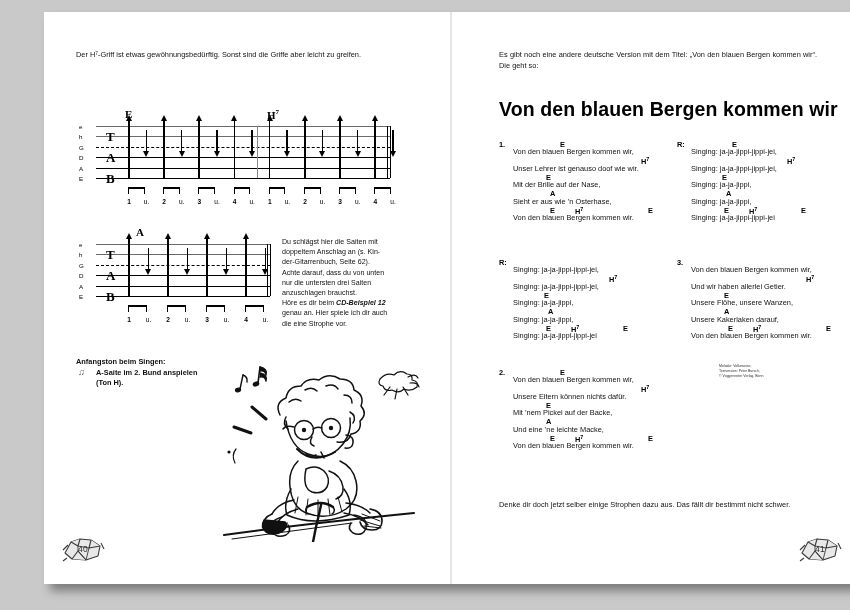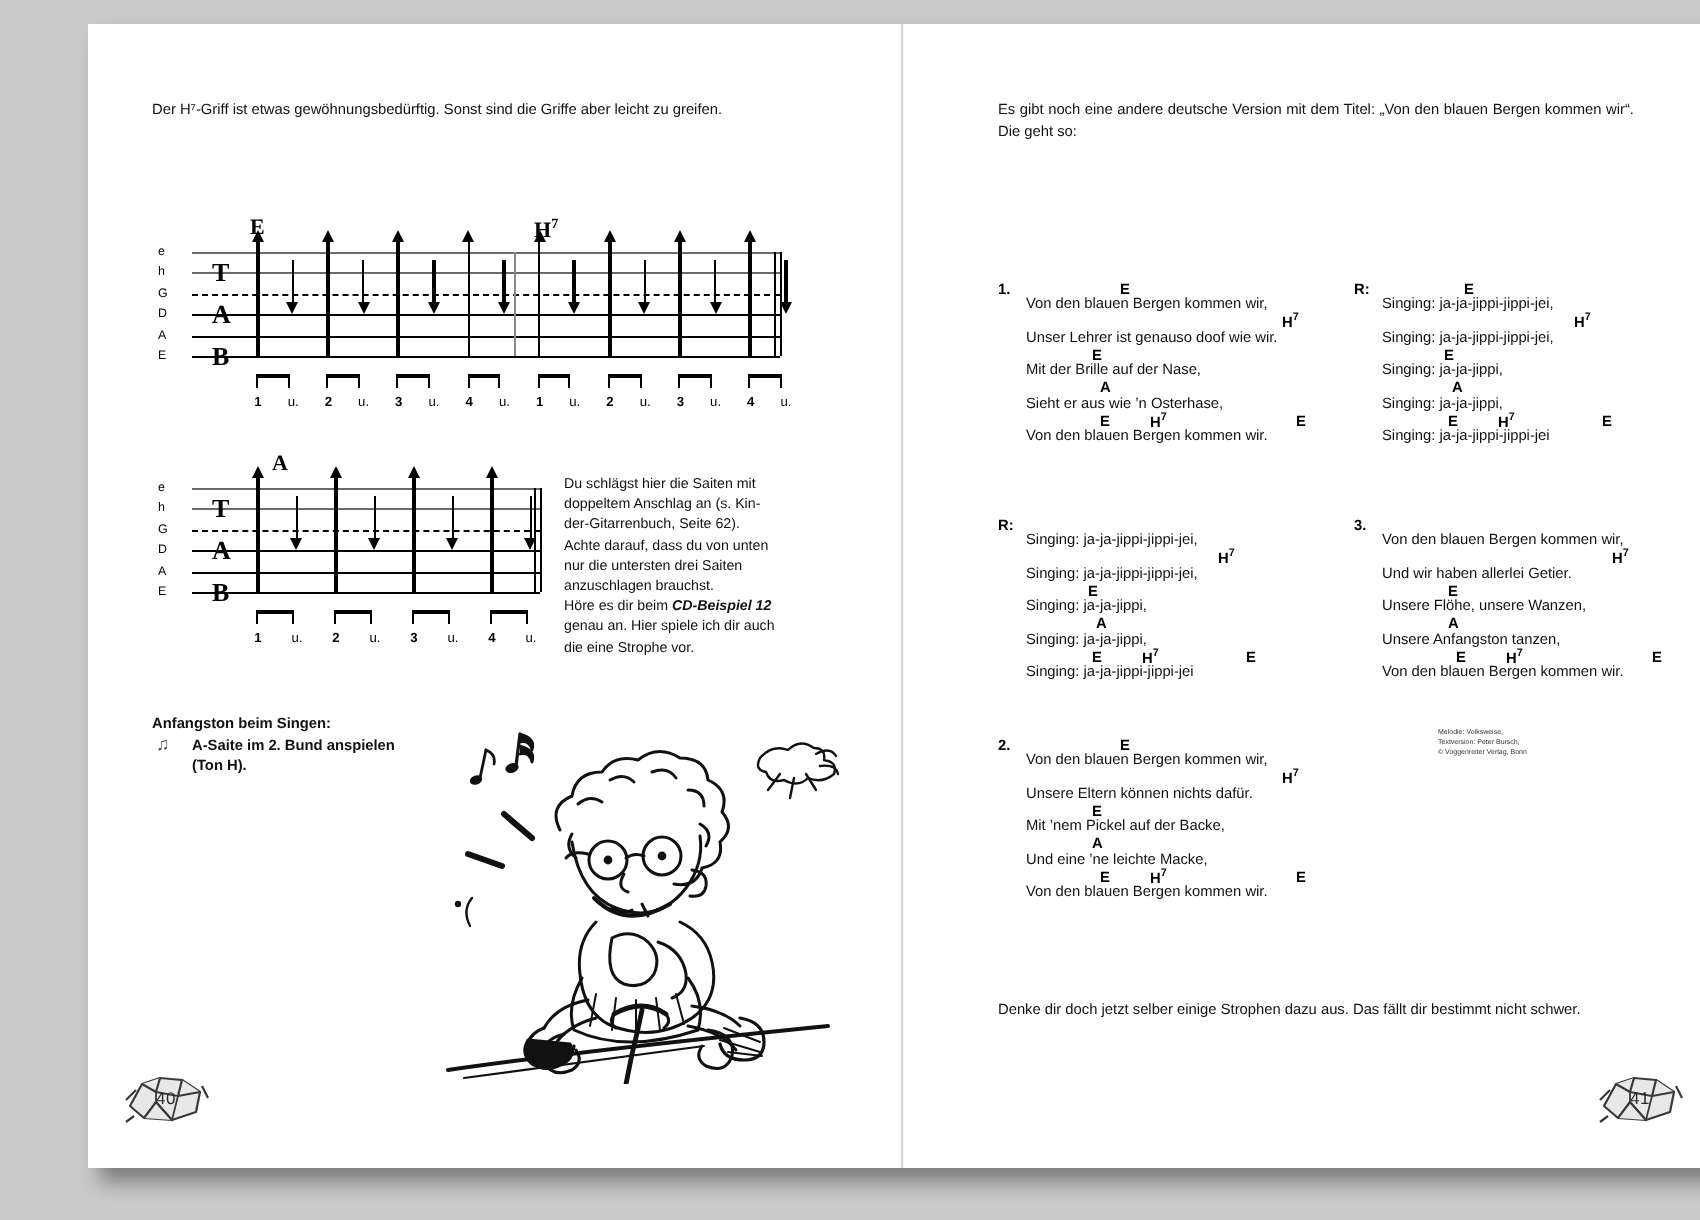--- a/index.html
+++ b/index.html
@@ -312,20 +312,21 @@
         <div class="num">40</div>
       </div>
     </div>
 
     <div class="page page-right">
 
       <div class="pg body-txt" style="left:48px;top:38px;width:318px;">
         <span>Es gibt noch eine andere deutsche Version mit dem Titel: „Von den blauen Bergen kommen wir“. Die geht so:</span>
       </div>
 
+      <div class="title" style="left:48px;top:86px;">Von den blauen Bergen kommen wir</div>
 
       <div class="song" id="song-area" style="left:48px;top:128px;width:348px;height:340px;">
           <div class="stanza" style="left: 0px; top: 0px;">
             <div class="lead">1.</div>
             <div class="lines">
               <div class="lrow">
                 <div class="chd" style="left: 47px;">E</div>
                 <div class="lyr">Von den blauen Bergen kommen wir,</div>
               </div>
               <div class="lrow">
@@ -410,21 +411,21 @@
               <div class="lrow">
                 <div class="chd" style="left: 115px;">H<sup>7</sup></div>
                 <div class="lyr">Und wir haben allerlei Getier.</div>
               </div>
               <div class="lrow">
                 <div class="chd" style="left: 33px;">E</div>
                 <div class="lyr">Unsere Flöhe, unsere Wanzen,</div>
               </div>
               <div class="lrow">
                 <div class="chd" style="left: 33px;">A</div>
-                <div class="lyr">Unsere Anfangston tanzen,</div>
+                <div class="lyr">Unsere Kakerlaken darauf,</div>
               </div>
               <div class="lrow">
                 <div class="chd" style="left: 37px;">E</div>
                 <div class="chd" style="left: 62px;">H<sup>7</sup></div>
                 <div class="chd" style="left: 135px;">E</div>
                 <div class="lyr">Von den blauen Bergen kommen wir.</div>
               </div>
             </div>
           </div>
           <div class="stanza" style="left: 0px; top: 228px;">

